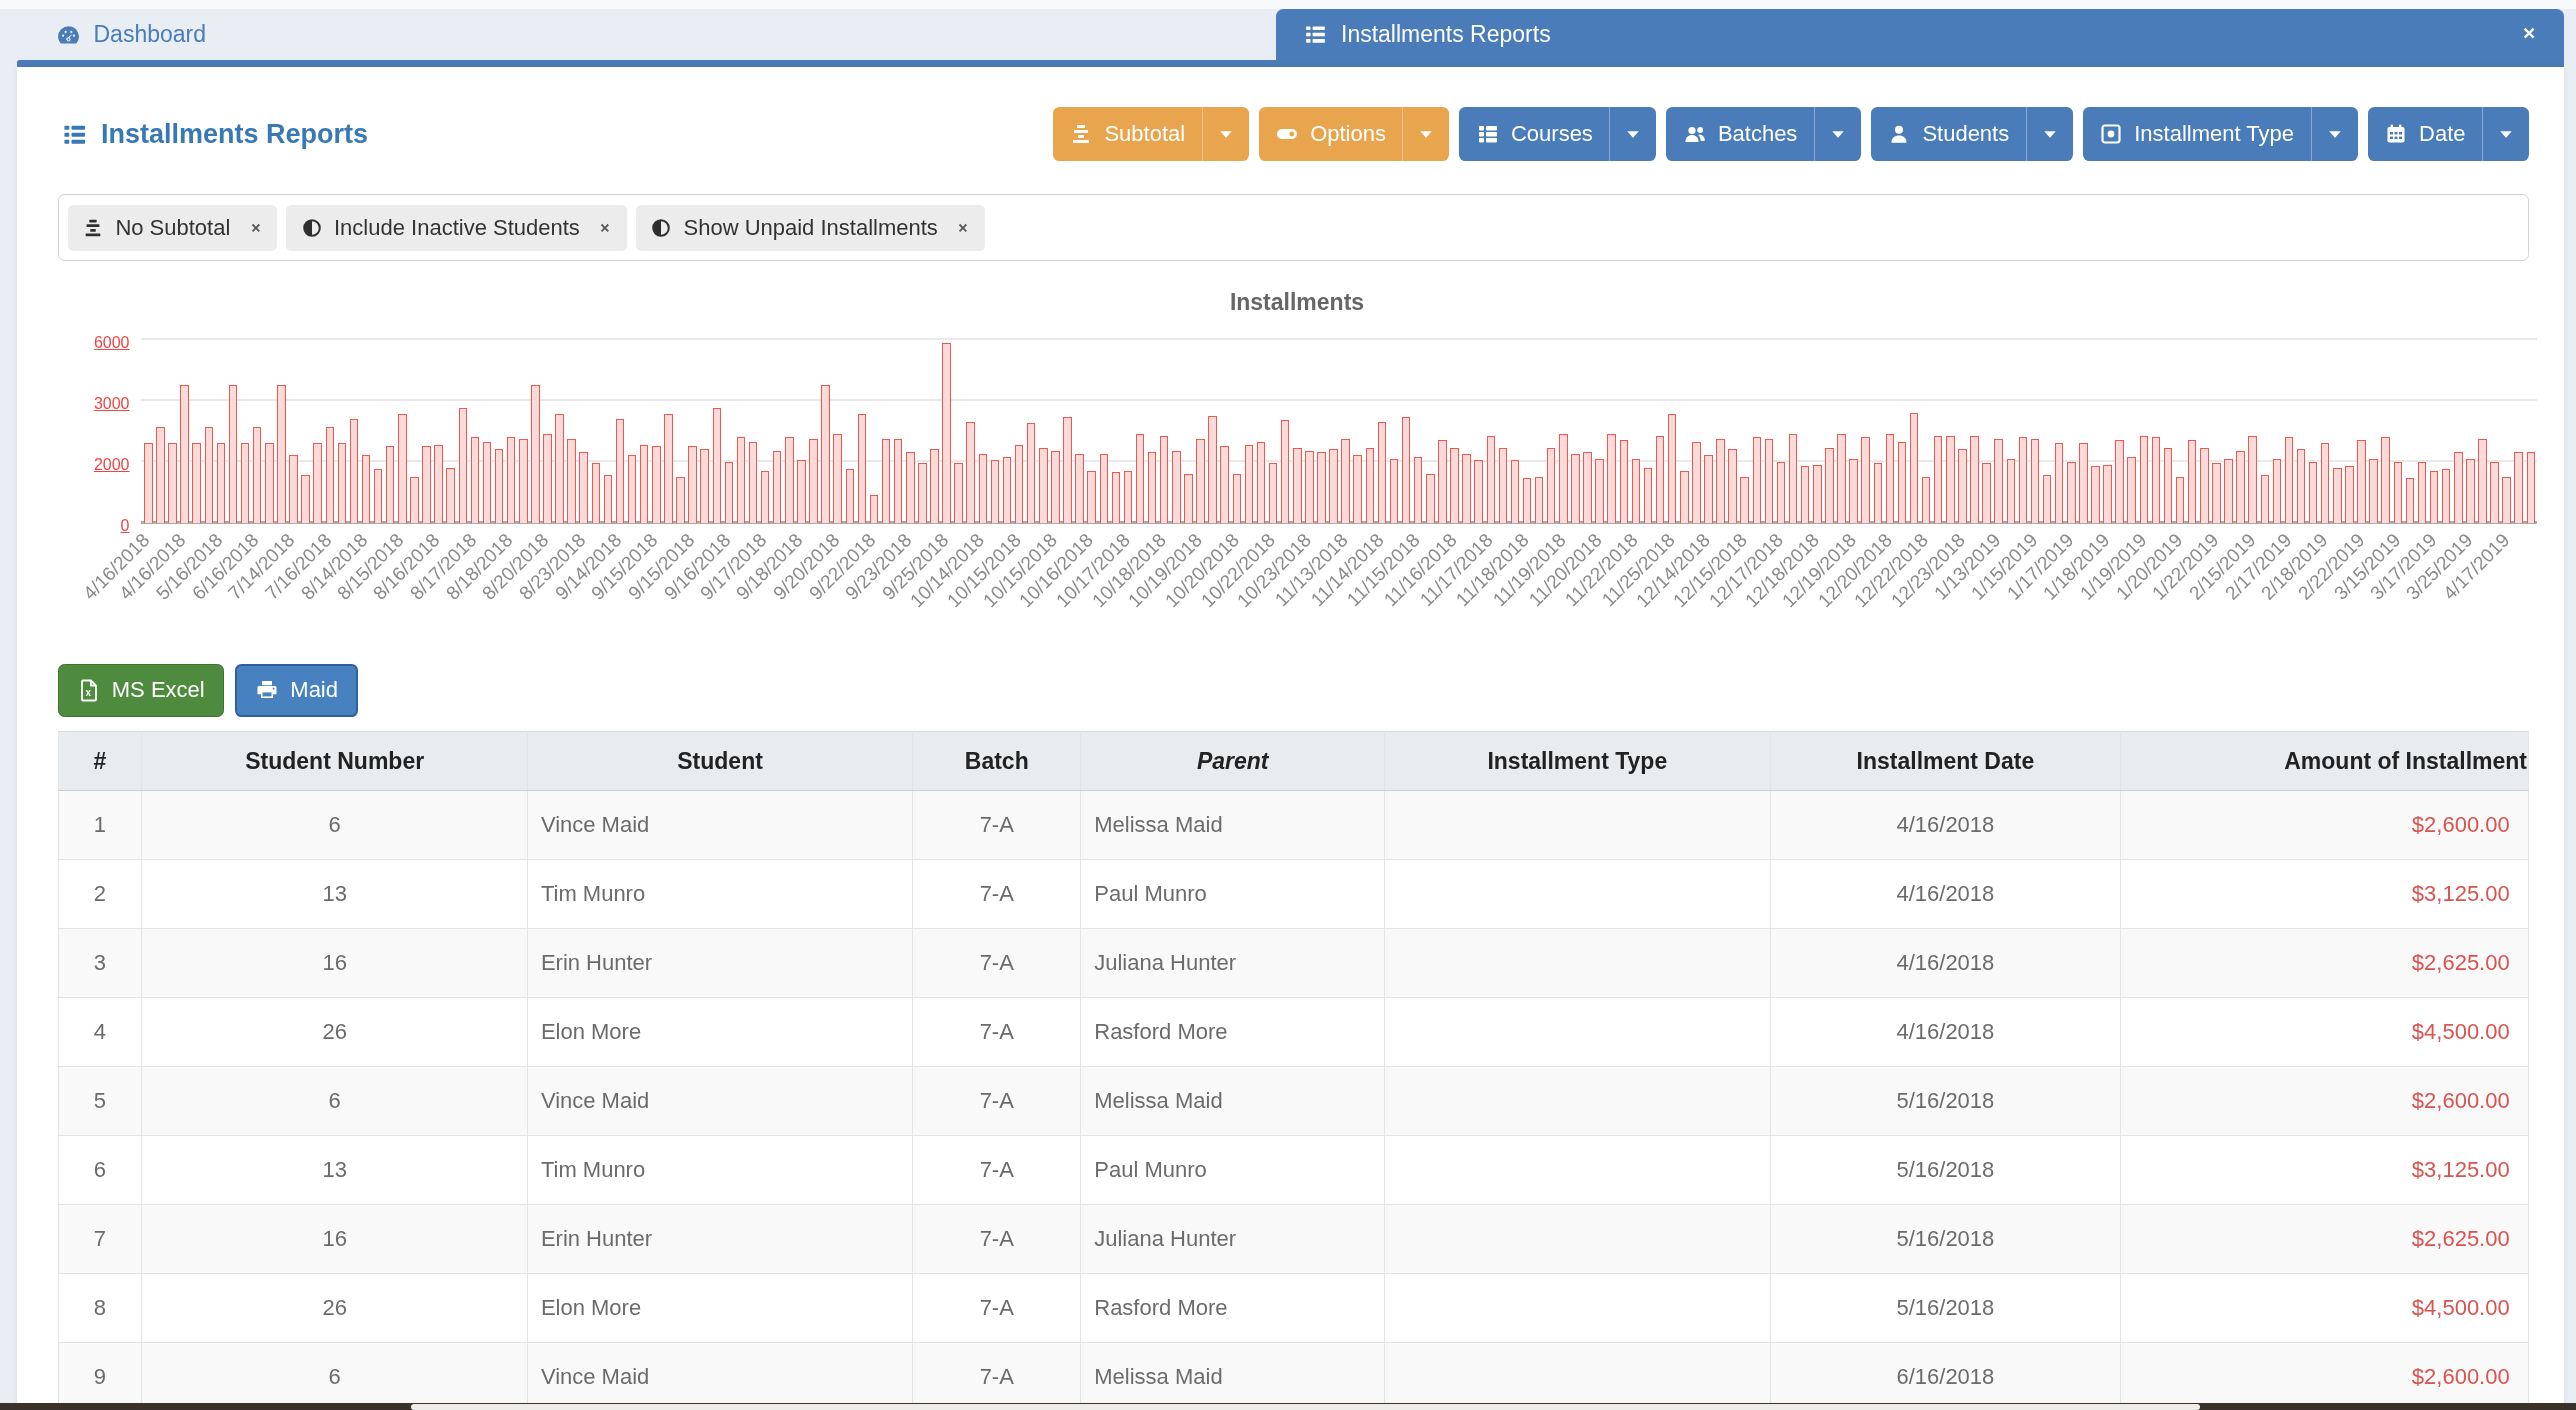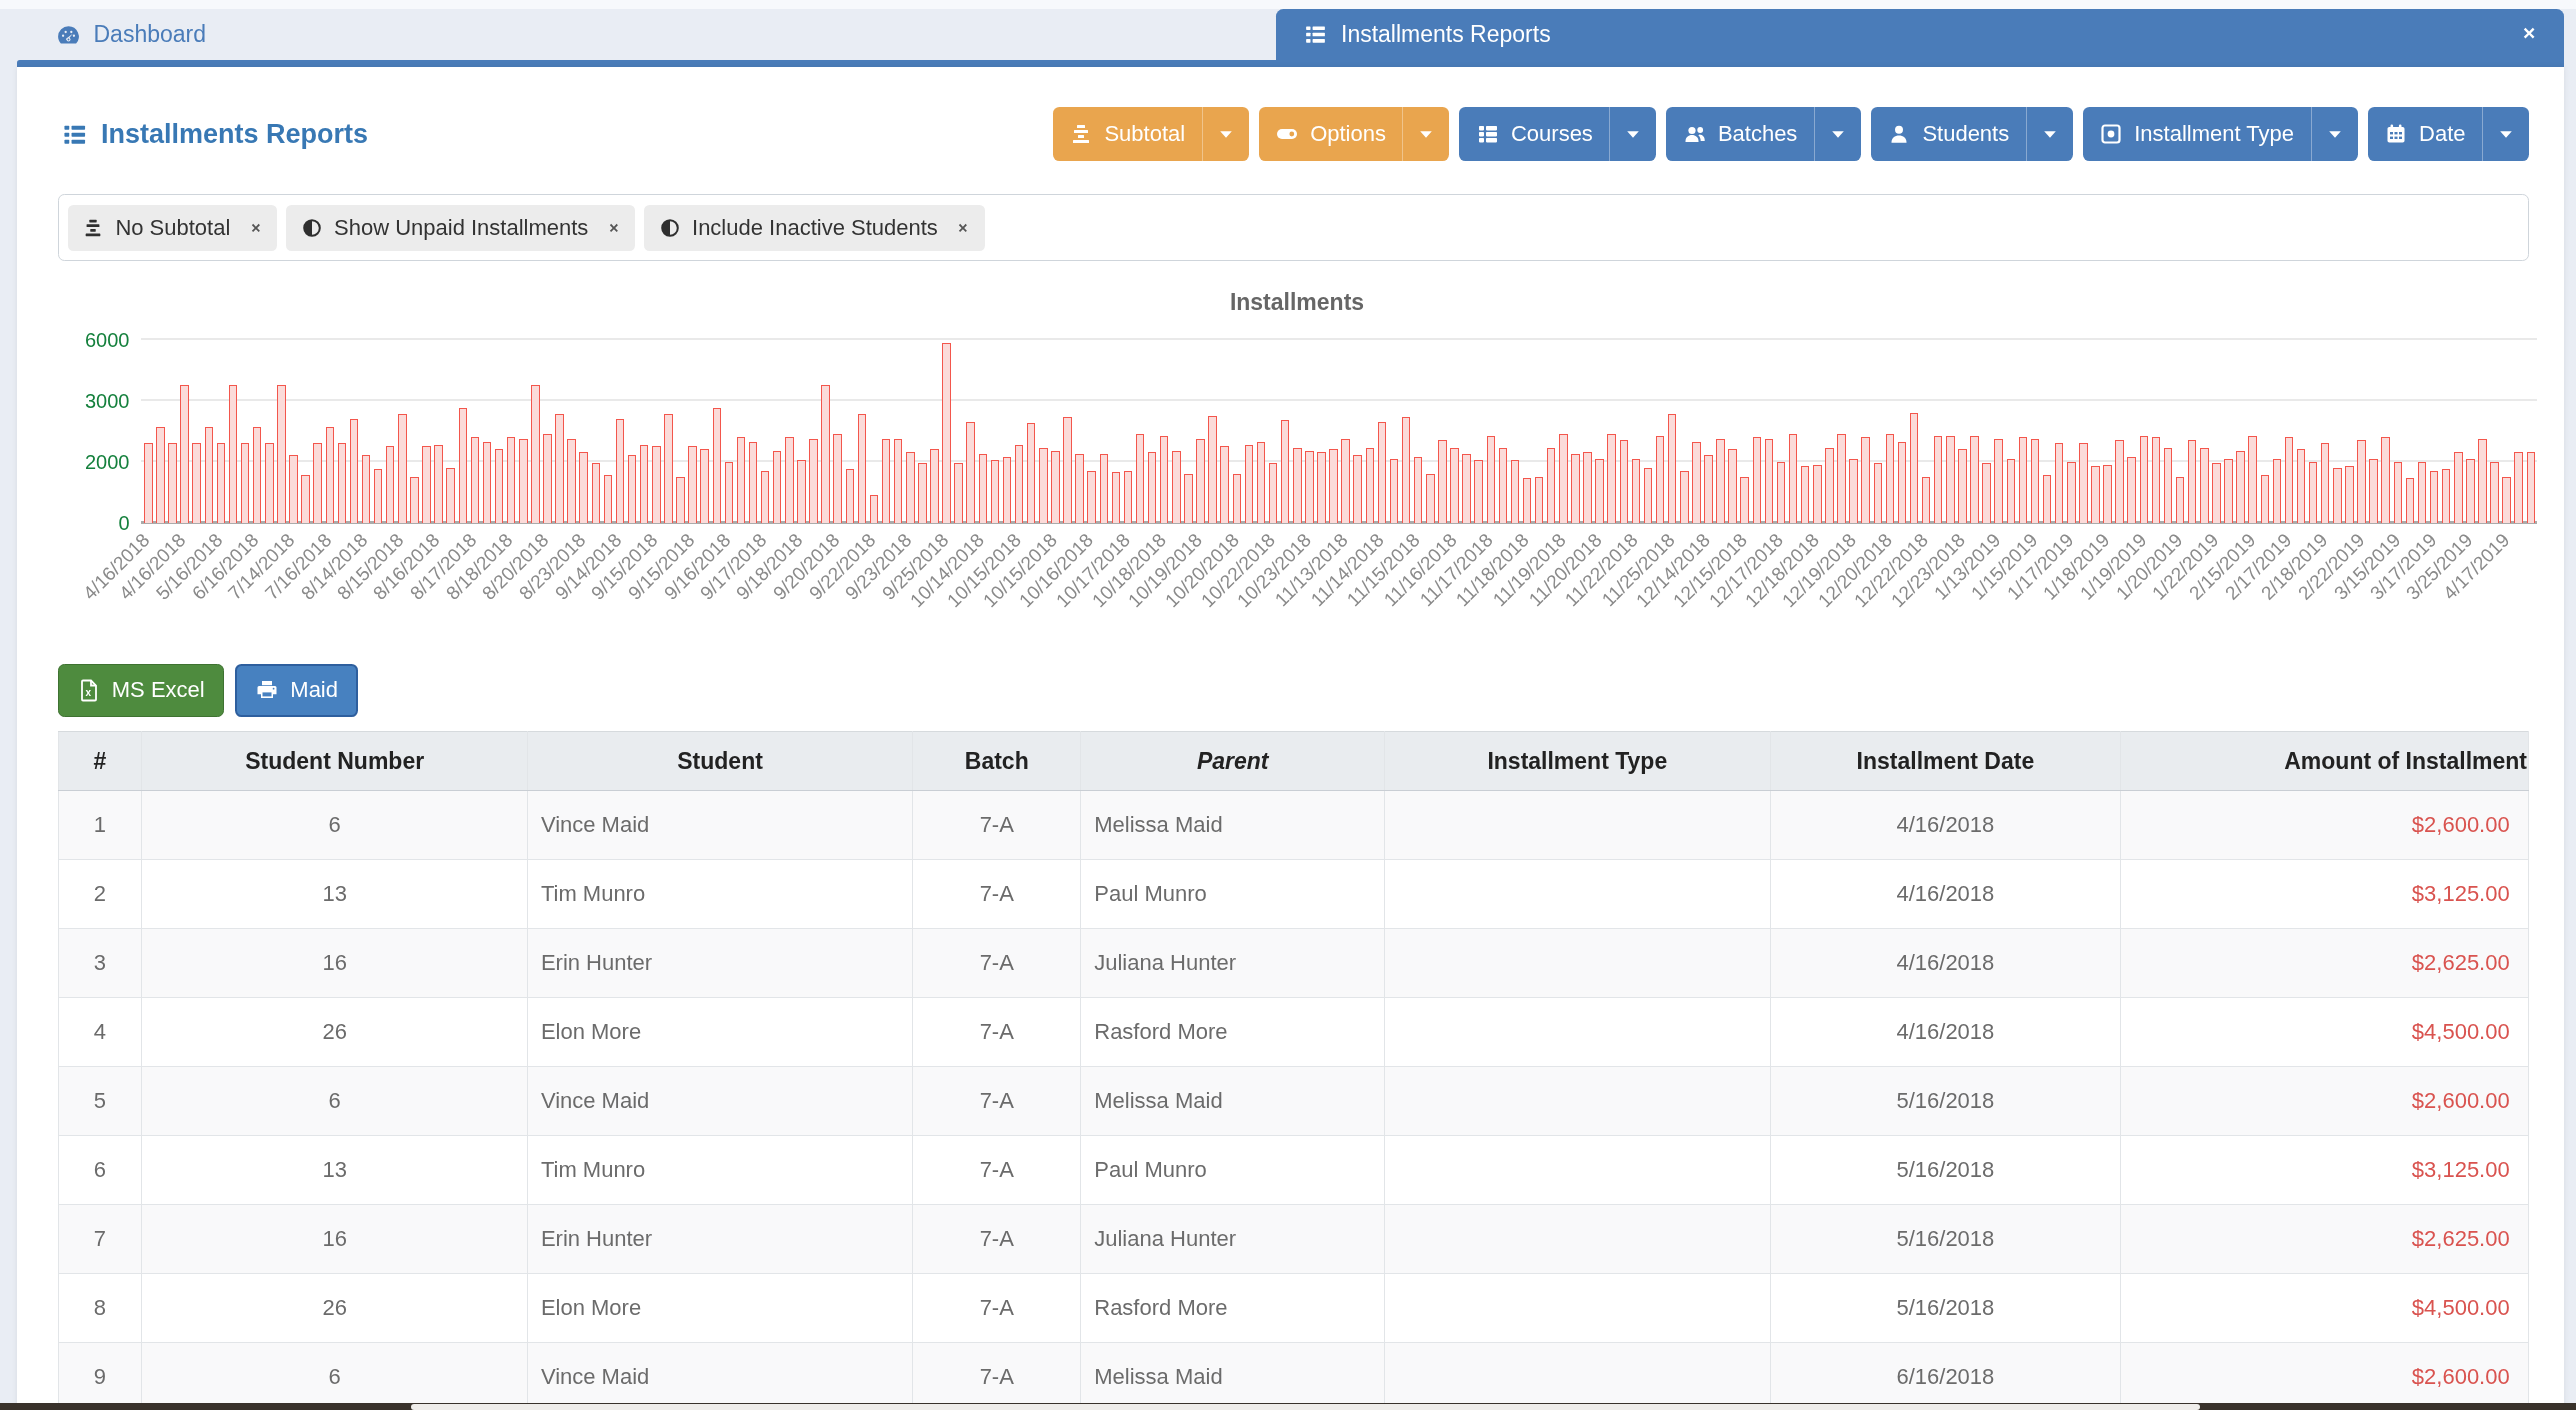--- a/index.html
+++ b/index.html
@@ -41,21 +41,21 @@
     font-size:22px;color:#333;text-align:right;}
   .chip .ic svg{width:22px;height:22px;display:block;color:#2f2f2f;}
   .chip-close{color:#555;cursor:pointer;margin-left:7.3px;}
   .chip-close svg{width:13.8px;height:13.8px;display:block;}
   
   .chart{margin:27.5px 27.5px 0 41px;}
   .chart-title{text-align:center;font-size:23px;font-weight:bold;color:#666;margin-bottom:24px;}
   .chart-area{position:relative;margin-left:83px;height:183px;}
   .gridline{position:absolute;left:0;right:0;height:1.8px;background:#e9e9e9;}
   .baseline{position:absolute;left:0;right:0;bottom:-1.8px;height:3.7px;background:#ababab;}
-  .ylab{position:absolute;right:100%;padding-right:11px;font-size:20px;color:#15803d;transform:translateY(12px);}
+  .ylab{position:absolute;right:100%;padding-right:11px;font-size:16px;color:#ef4444;transform:translateY(12px);text-decoration:underline;}
   .bars{position:absolute;left:1.8px;right:0;bottom:0;top:0;display:flex;align-items:flex-end;}
   .bar{flex:1 1 0;min-width:0;margin:0 1.8px;background:#fbdbd9;border:1.8px solid #f3564c;border-bottom:none;box-sizing:border-box;}
   .chart-xarea{position:relative;margin-left:83px;height:117px;}
   .xtick{position:absolute;top:3.7px;width:0;}
   .xtick span{position:absolute;right:0;top:0;white-space:nowrap;font-size:19px;color:#8a8a8a;
     transform:rotate(-45deg);transform-origin:100% 50%;}
   
   .action-row{display:flex;gap:11px;margin:24px 35px 0 41px;}
   .abtn{display:flex;align-items:center;gap:11px;font-size:22px;color:#fff;border-radius:6.4px;height:53px;
     padding:0 18.3px;cursor:pointer;box-sizing:border-box;}
@@ -296,35 +296,35 @@
           </svg>
         </span>
       </div>
       <div class="chip">
         <span class="ic">
           <svg viewBox="0 0 24 24">
             <circle cx="12" cy="12" r="8.5" fill="none" stroke="currentColor" stroke-width="2.2"></circle>
             <path d="M12 3.5A8.5 8.5 0 0 0 12 20.5Z" fill="currentColor"></path>
           </svg>
         </span>
-        <span>Show Unpaid Installments</span>
+        <span>Include Inactive Students</span>
         <span class="chip-close">
           <svg viewBox="0 0 24 24" fill="currentColor">
             <path d="M5 7.2 7.2 5 12 9.8 16.8 5 19 7.2 14.2 12 19 16.8 16.8 19 12 14.2 7.2 19 5 16.8 9.8 12z"></path>
           </svg>
         </span>
       </div>
       <div class="chip">
         <span class="ic">
           <svg viewBox="0 0 24 24">
             <circle cx="12" cy="12" r="8.5" fill="none" stroke="currentColor" stroke-width="2.2"></circle>
             <path d="M12 3.5A8.5 8.5 0 0 0 12 20.5Z" fill="currentColor"></path>
           </svg>
         </span>
-        <span>Include Inactive Students</span>
+        <span>Show Unpaid Installments</span>
         <span class="chip-close">
           <svg viewBox="0 0 24 24" fill="currentColor">
             <path d="M5 7.2 7.2 5 12 9.8 16.8 5 19 7.2 14.2 12 19 16.8 16.8 19 12 14.2 7.2 19 5 16.8 9.8 12z"></path>
           </svg>
         </span>
       </div>
     </div>
 
   <div class="chart">
     <div class="chart-title">Installments</div>

